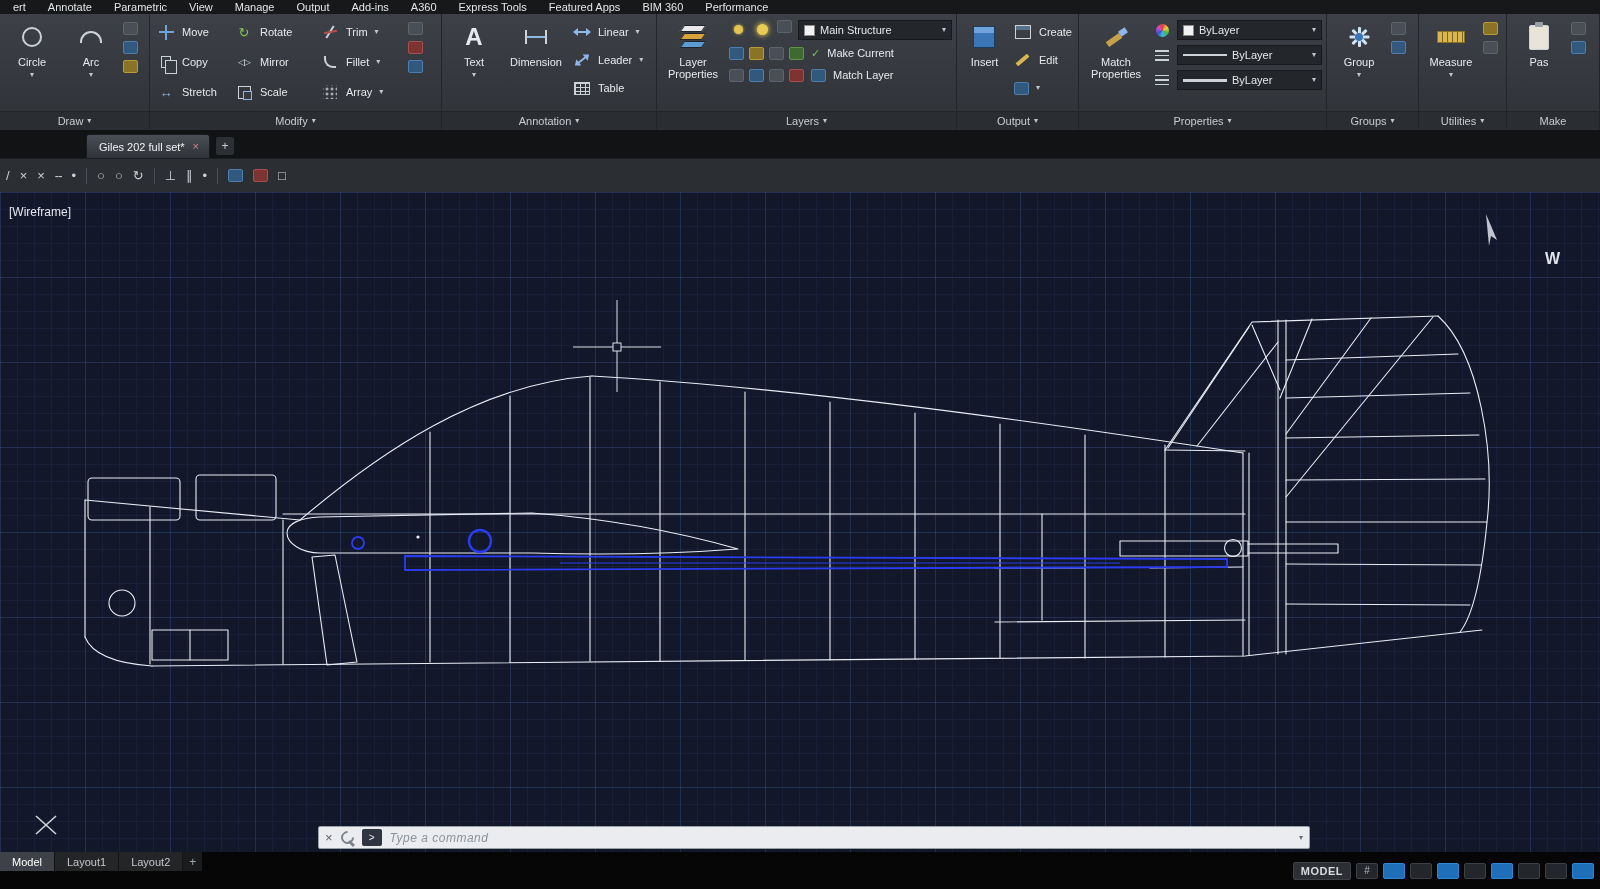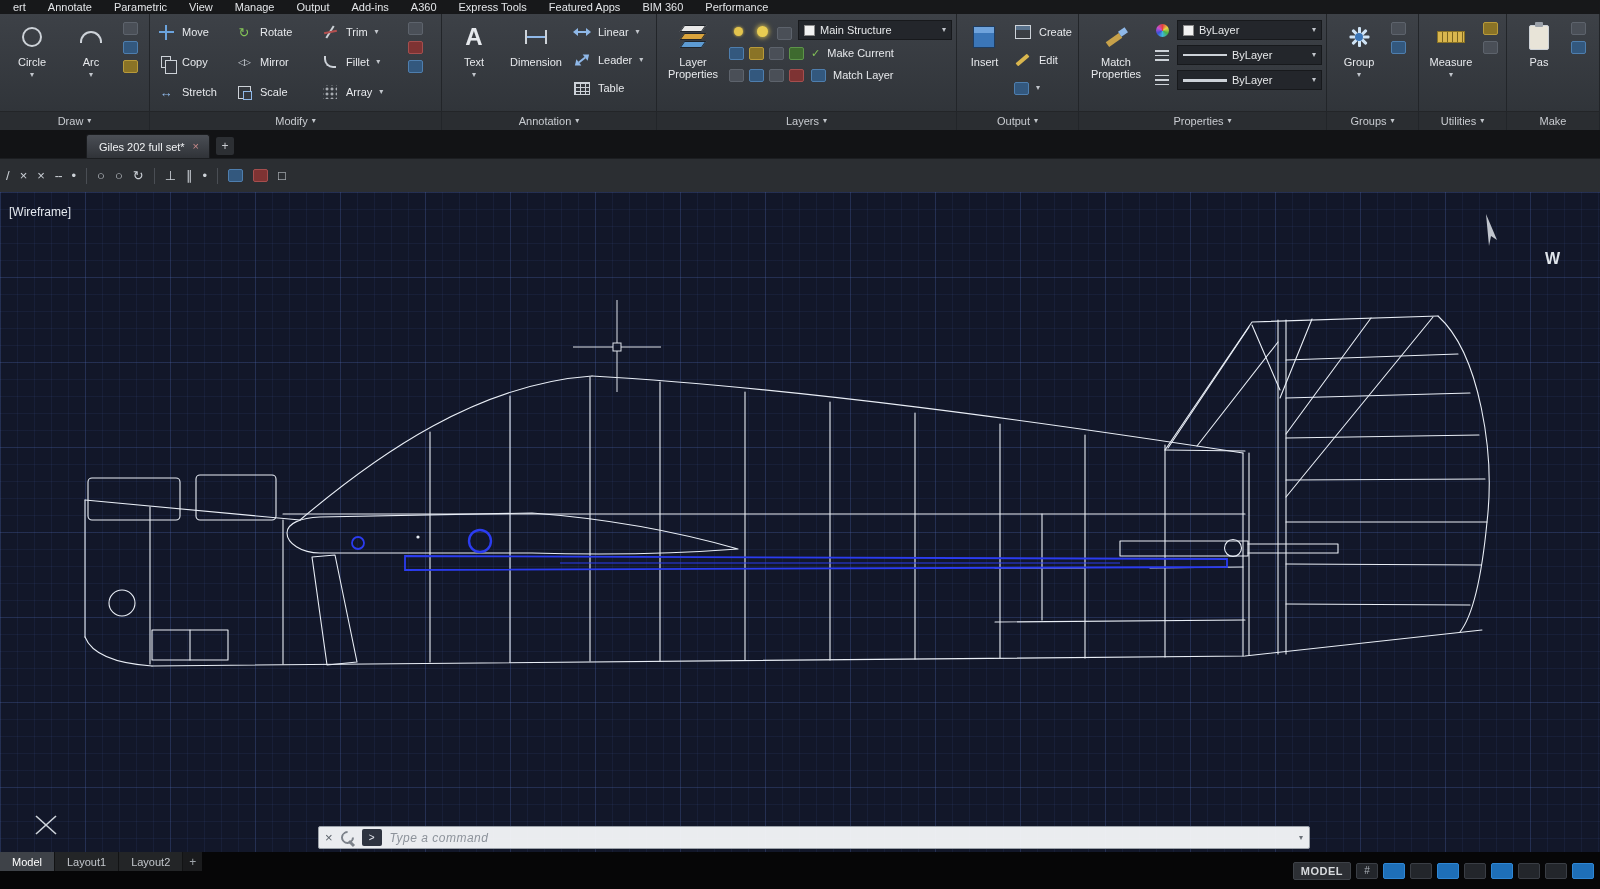--- a/index.html
+++ b/index.html
@@ -303,21 +303,21 @@
           <span class="bigicon">
               <span class="layerstack">
                 <i></i>
                 <i></i>
                 <i></i>
               </span>
             </span>
           <span class="cap">Layer Properties</span>
         </div>
         <div style="display:flex;flex-direction:column;gap:4px;flex:1;padding-top:2px;">
-          <div style="display:flex;align-items:flex-end;gap:6px;">
+          <div style="display:flex;align-items:flex-start;gap:6px;">
             <span class="sico">
                 <span class="bulb-dot"></span>
               </span>
             <span class="sico">
                 <span class="sun-dot"></span>
               </span>
             <span class="mini-ico"></span>
             <div class="combo" style="flex:1">
               <span class="swatch"></span>
               <span>Main Structure</span>

